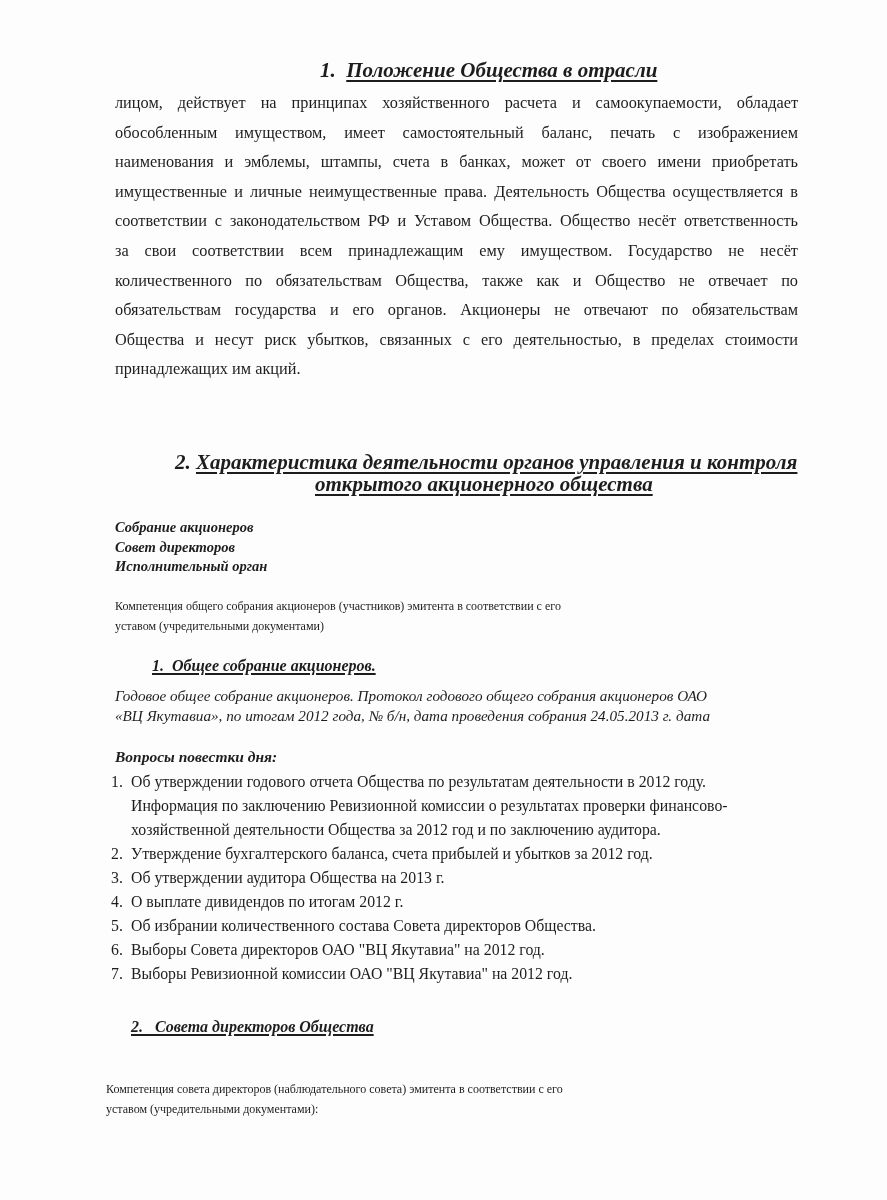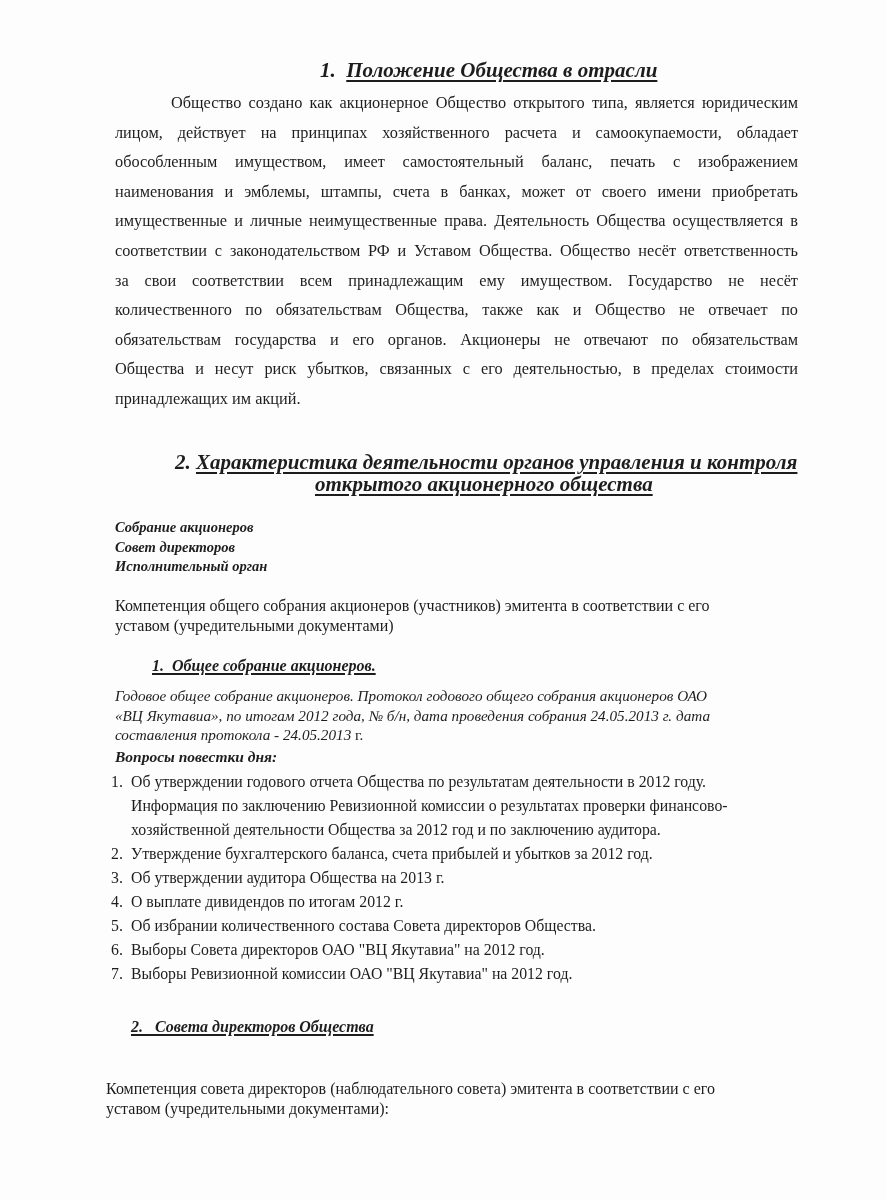--- a/index.html
+++ b/index.html
@@ -36,21 +36,21 @@
       text-align-last: left;
     }
     .para .line { display: block; text-align: justify; text-align-last: justify; white-space: nowrap; }
     .para .line.last { text-align-last: left; }
     .ital {
       font-style: italic;
       font-size: 15px;
       line-height: 19.5px;
     }
     .plain {
-      font-size: 16px;
+      font-size: 12px;
       line-height: 20px;
     }
     .sub-h {
       font-style: italic;
       font-weight: bold;
       font-size: 16px;
       white-space: nowrap;
     }
     .sub-h .u { text-decoration: underline; text-decoration-thickness: 1.5px; text-underline-offset: 2px; }
     .agenda-item {
@@ -65,21 +65,20 @@
 <body>
 
 <div class="page">
 
   <div class="abs h1" style="left:320px; top:34px;margin-top:24px;">
     <span>1.</span>&nbsp;
     <span class="u">Положение Общества в отрасли</span>
   </div>
 
   <div class="abs para" style="left:115px; top:88px; width:683px;">
-    <span class="line" style="padding-left:56px;">Общество создано как акционерное Общество открытого типа, является юридическим</span>
     <span class="line">лицом, действует на принципах хозяйственного расчета и самоокупаемости, обладает</span>
     <span class="line">обособленным имуществом, имеет самостоятельный баланс, печать с изображением</span>
     <span class="line">наименования и эмблемы, штампы, счета в банках, может от своего имени приобретать</span>
     <span class="line">имущественные и личные неимущественные права. Деятельность Общества осуществляется в</span>
     <span class="line">соответствии с законодательством РФ и Уставом Общества. Общество несёт ответственность</span>
     <span class="line">за свои соответствии всем принадлежащим ему имуществом. Государство не несёт</span>
     <span class="line">количественного по обязательствам Общества, также как и Общество не отвечает по</span>
     <span class="line">обязательствам государства и его органов. Акционеры не отвечают по обязательствам</span>
     <span class="line">Общества и несут риск убытков, связанных с его деятельностью,  в пределах стоимости</span>
     <span class="line last">принадлежащих им акций.</span>
@@ -104,21 +103,20 @@
     <div>уставом (учредительными документами)</div>
   </div>
 
   <div class="abs sub-h" style="left:152px; top:657px;">
     <span class="u">1.</span><span class="u">&nbsp;&nbsp;</span><span class="u">Общее собрание акционеров.</span>
   </div>
 
   <div class="abs ital" style="left:115px; top:686px; white-space:nowrap; font-size:15.2px;">
     <div>Годовое общее собрание акционеров. Протокол годового общего собрания акционеров ОАО</div>
     <div>«ВЦ Якутавиа», по итогам 2012 года, № б/н, дата проведения собрания 24.05.2013 г. дата</div>
-    <div><span>составления протокола  - 24.05.2013</span><span style="font-style:normal;"> г.</span></div>
   </div>
 
   <div class="abs sub-h" style="left:115px; top:748px; font-size:15.5px;">Вопросы повестки дня:</div>
 
   <div class="abs" style="left:111px; top:770px;">
     <div class="agenda-item">
       <span class="num">1.</span><span>Об утверждении годового отчета Общества по результатам деятельности в 2012 году.</span>
       <span class="cont">Информация по заключению  Ревизионной комиссии о результатах проверки финансово-</span>
       <span class="cont">хозяйственной деятельности Общества за 2012 год и по    заключению аудитора.</span>
     </div>

